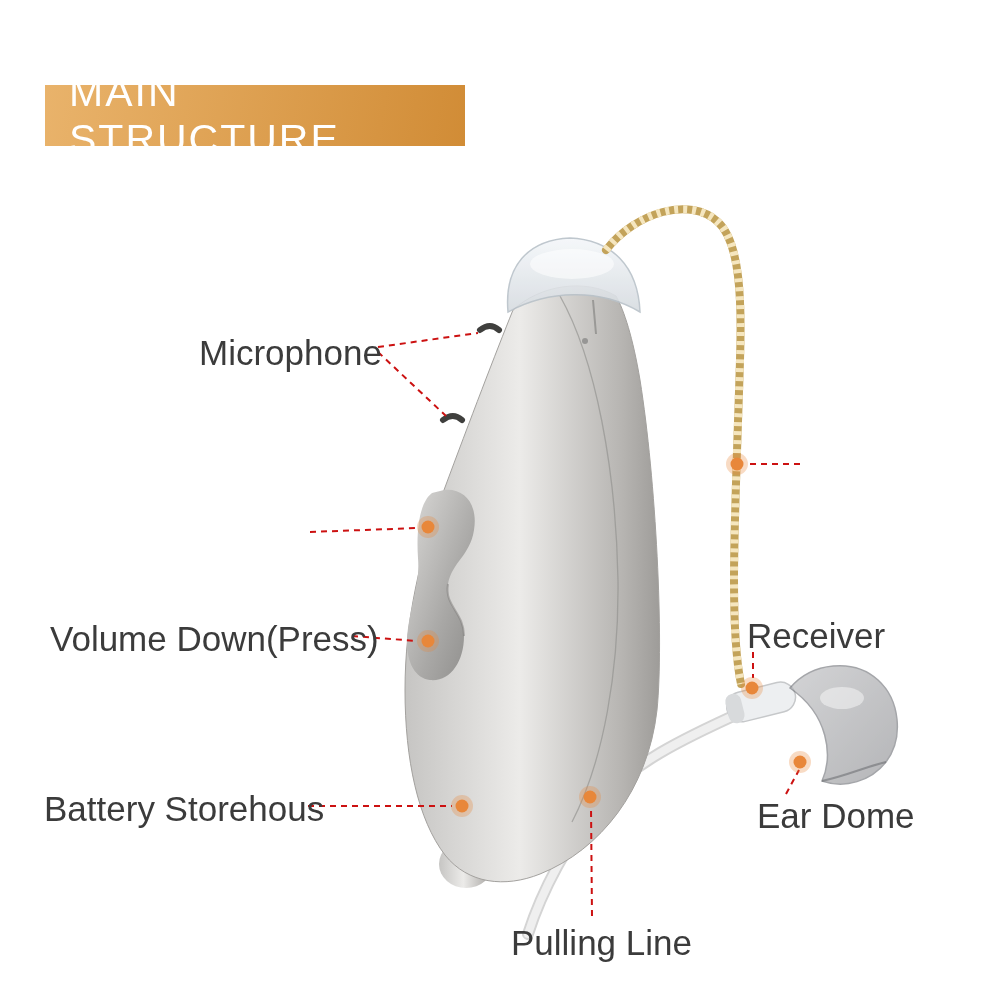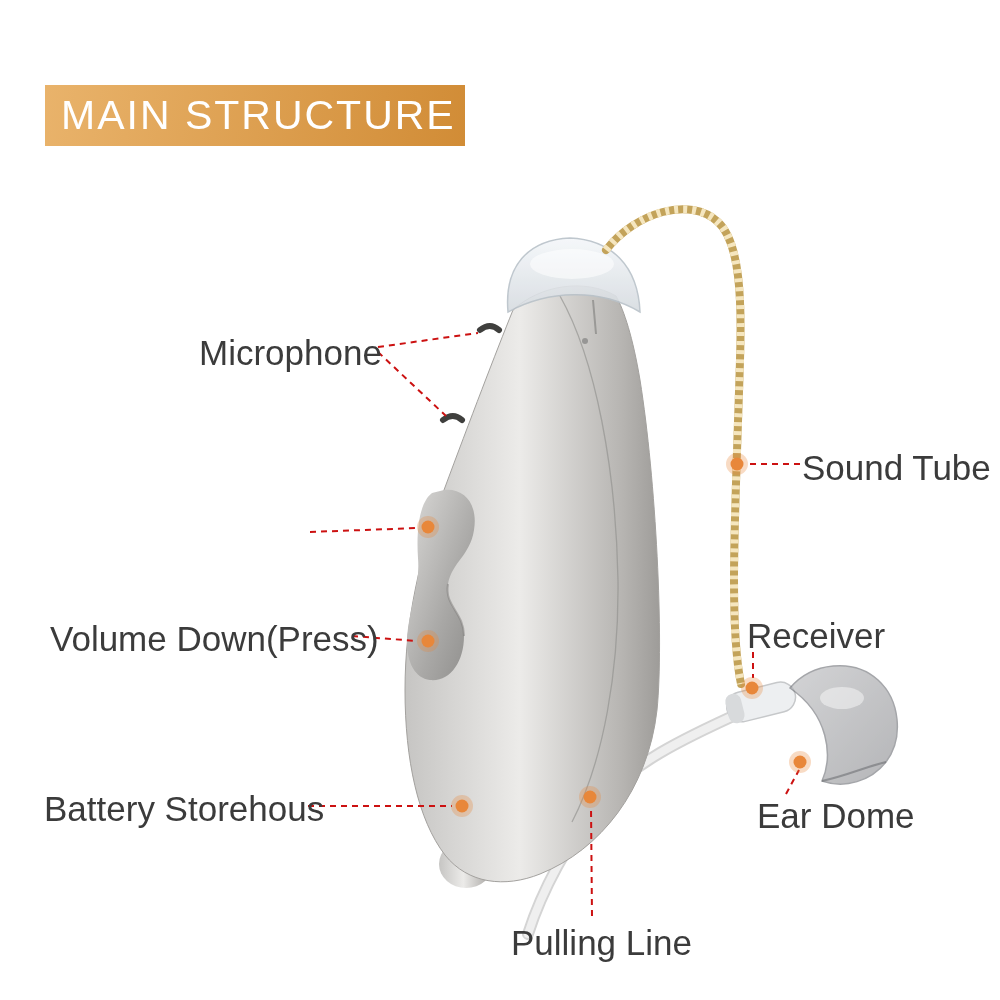--- a/index.html
+++ b/index.html
@@ -13,21 +13,21 @@
   .stage{
     position:relative;width:1000px;height:1000px;background:#ffffff;
     overflow:hidden;font-family:"Liberation Sans",sans-serif;
   }
   .banner{
     position:absolute;left:45px;top:85px;width:420px;height:61px;
     background:linear-gradient(100deg,var(--banner-start),var(--banner-end));
     display:flex;align-items:center;padding-left:16px;box-sizing:border-box;
   }
   .banner h1{
-    margin:0;color:#ffffff;font-size:41px;font-weight:400;
+    margin:8px;color:#ffffff;font-size:41px;font-weight:400;
     letter-spacing:2px;font-family:"Liberation Sans",sans-serif;
   }
   .label{
     position:absolute;font-size:35px;color:var(--text);
     white-space:nowrap;line-height:1.1;
   }
   svg.diagram{position:absolute;left:0;top:0;}
   .leader{stroke:var(--leader-line);stroke-width:2;stroke-dasharray:6 5;fill:none;}
   .dot-halo{fill:var(--dot);opacity:.3;}
   .dot-core{fill:var(--dot);}
@@ -162,18 +162,17 @@
     </g>
     <g>
       <circle class="dot-halo" cx="590" cy="797" r="11"></circle>
         <circle class="dot-core" cx="590" cy="797" r="6.5"></circle>
     </g>
   </svg>
 
   <div class="label" style="left:199px;top:334px;">Microphone</div>
   <div class="label" style="left:50px;top:620px;">Volume Down(Press)</div>
   <div class="label" style="left:44px;top:790px;">Battery Storehous</div>
-  <div class="label" style="left:802px;top:449px;">Sound Tube</div>
   <div class="label" style="left:747px;top:617px;">Receiver</div>
   <div class="label" style="left:757px;top:797px;">Ear Dome</div>
   <div class="label" style="left:511px;top:924px;">Pulling Line</div>
 
 </div>
 
 </body></html>

